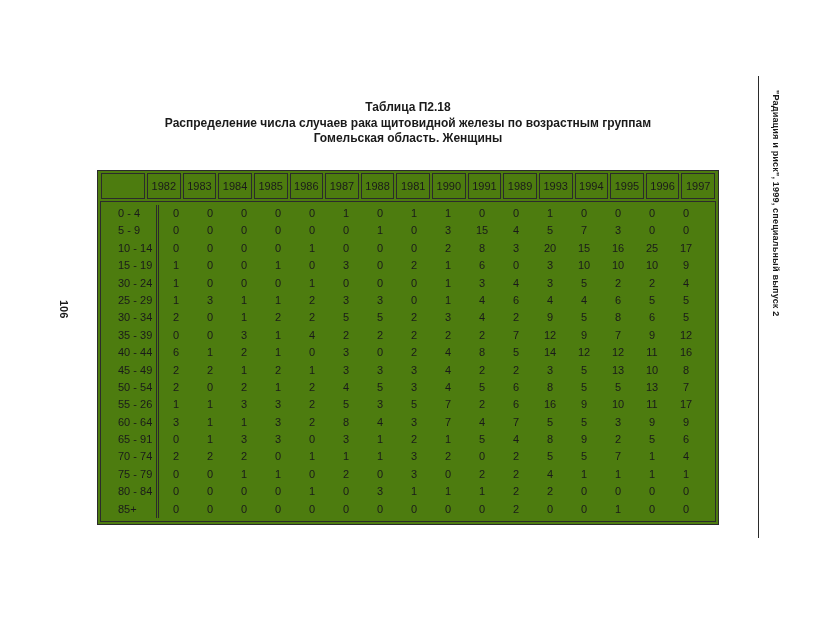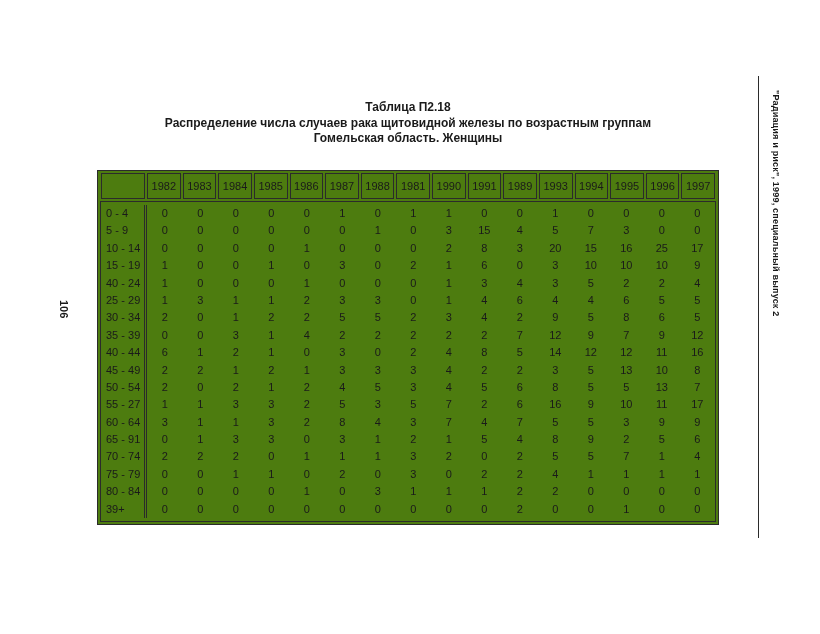--- a/index.html
+++ b/index.html
@@ -53,21 +53,21 @@
     margin: 0 1px;
     height: 24px;
     line-height: 24px;
     text-align: center;
     font-size: 11px;
     white-space: nowrap;
     overflow: hidden;
   }
   .tbody {
     border: 1px solid #2b2b2b;
-    padding: 3px 0;
+    padding: 3px 12px;
   }
   .trow {
     display: grid;
     grid-template-columns: 46px repeat(16, 1fr);
     height: 17.4px;
     line-height: 17.4px;
     font-size: 11px;
   }
   .label-cell {
     padding-left: 5px;
@@ -213,21 +213,21 @@
           <div class="num-cell">1</div>
           <div class="num-cell">6</div>
           <div class="num-cell">0</div>
           <div class="num-cell">3</div>
           <div class="num-cell">10</div>
           <div class="num-cell">10</div>
           <div class="num-cell">10</div>
           <div class="num-cell">9</div>
         </div>
         <div class="trow">
-          <div class="label-cell">40 - 24</div>
+          <div class="label-cell">30 - 24</div>
           <div class="num-cell">1</div>
           <div class="num-cell">0</div>
           <div class="num-cell">0</div>
           <div class="num-cell">0</div>
           <div class="num-cell">1</div>
           <div class="num-cell">0</div>
           <div class="num-cell">0</div>
           <div class="num-cell">0</div>
           <div class="num-cell">1</div>
           <div class="num-cell">3</div>
@@ -346,21 +346,21 @@
           <div class="num-cell">4</div>
           <div class="num-cell">5</div>
           <div class="num-cell">6</div>
           <div class="num-cell">8</div>
           <div class="num-cell">5</div>
           <div class="num-cell">5</div>
           <div class="num-cell">13</div>
           <div class="num-cell">7</div>
         </div>
         <div class="trow">
-          <div class="label-cell">55 - 27</div>
+          <div class="label-cell">55 - 26</div>
           <div class="num-cell">1</div>
           <div class="num-cell">1</div>
           <div class="num-cell">3</div>
           <div class="num-cell">3</div>
           <div class="num-cell">2</div>
           <div class="num-cell">5</div>
           <div class="num-cell">3</div>
           <div class="num-cell">5</div>
           <div class="num-cell">7</div>
           <div class="num-cell">2</div>
@@ -460,21 +460,21 @@
           <div class="num-cell">1</div>
           <div class="num-cell">1</div>
           <div class="num-cell">2</div>
           <div class="num-cell">2</div>
           <div class="num-cell">0</div>
           <div class="num-cell">0</div>
           <div class="num-cell">0</div>
           <div class="num-cell">0</div>
         </div>
         <div class="trow">
-          <div class="label-cell">39+</div>
+          <div class="label-cell">85+</div>
           <div class="num-cell">0</div>
           <div class="num-cell">0</div>
           <div class="num-cell">0</div>
           <div class="num-cell">0</div>
           <div class="num-cell">0</div>
           <div class="num-cell">0</div>
           <div class="num-cell">0</div>
           <div class="num-cell">0</div>
           <div class="num-cell">0</div>
           <div class="num-cell">0</div>

